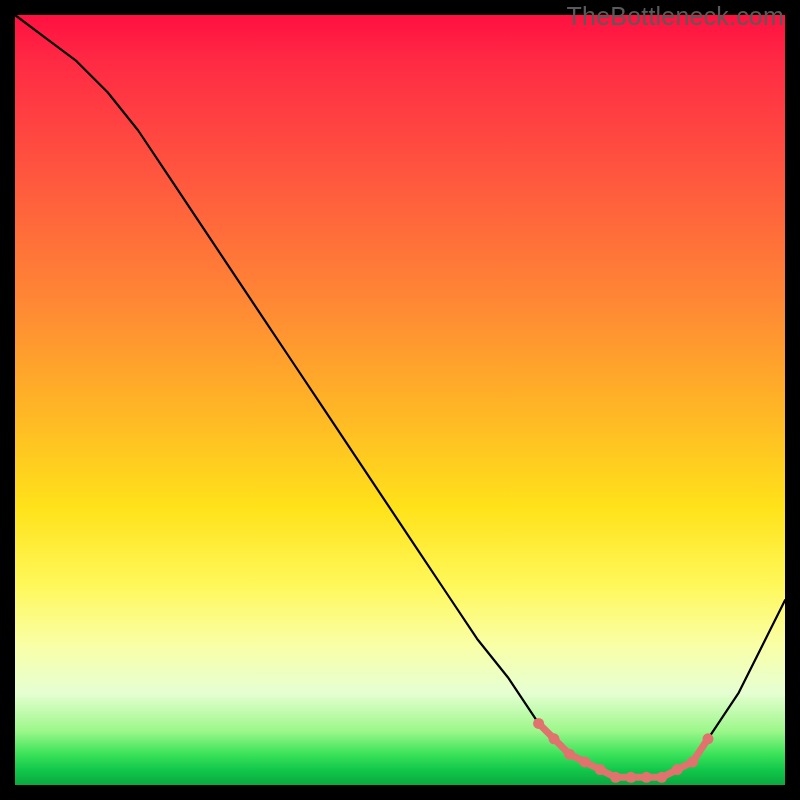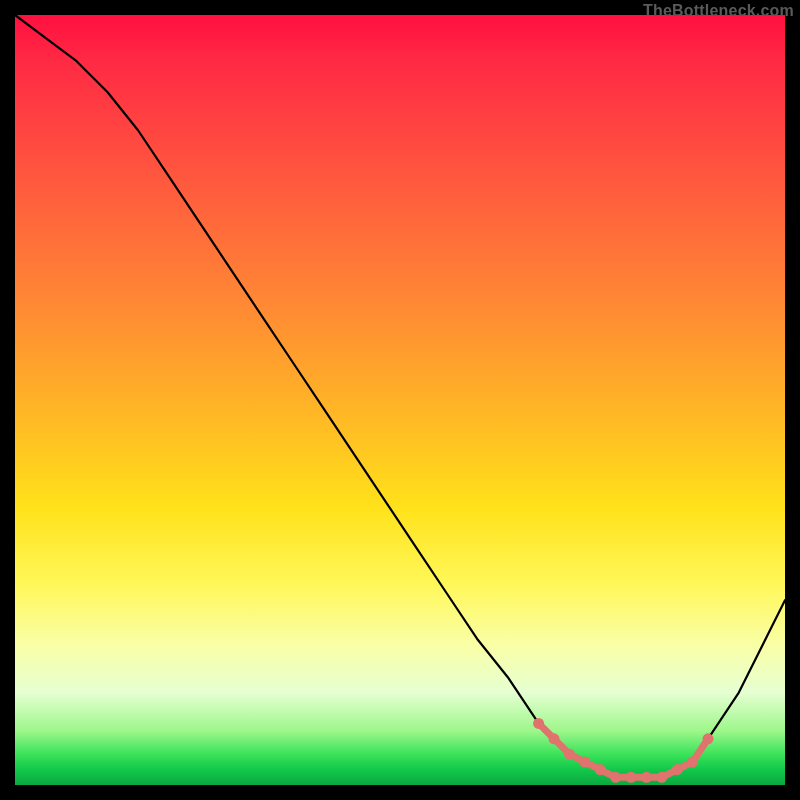--- a/index.html
+++ b/index.html
@@ -37,24 +37,24 @@
       #e6ffd2 88%,
       #9cf78a 93%,
       #3be25a 96%,
       #12c84a 98%,
       #0aa840 100%
     );
   }
   .watermark {
     position: absolute;
     top: 2px;
-    right: 6px;
+    right: 16px;
     color: #5a5a5a;
-    font-size: 16px;
-    font-weight: 700;
+    font-size: 25px;
+    font-weight: 400;
     letter-spacing: 0.2px;
     user-select: none;
   }
   svg.curve {
     position: absolute;
     left: 0;
     top: 0;
     width: 770px;
     height: 770px;
     overflow: visible;

